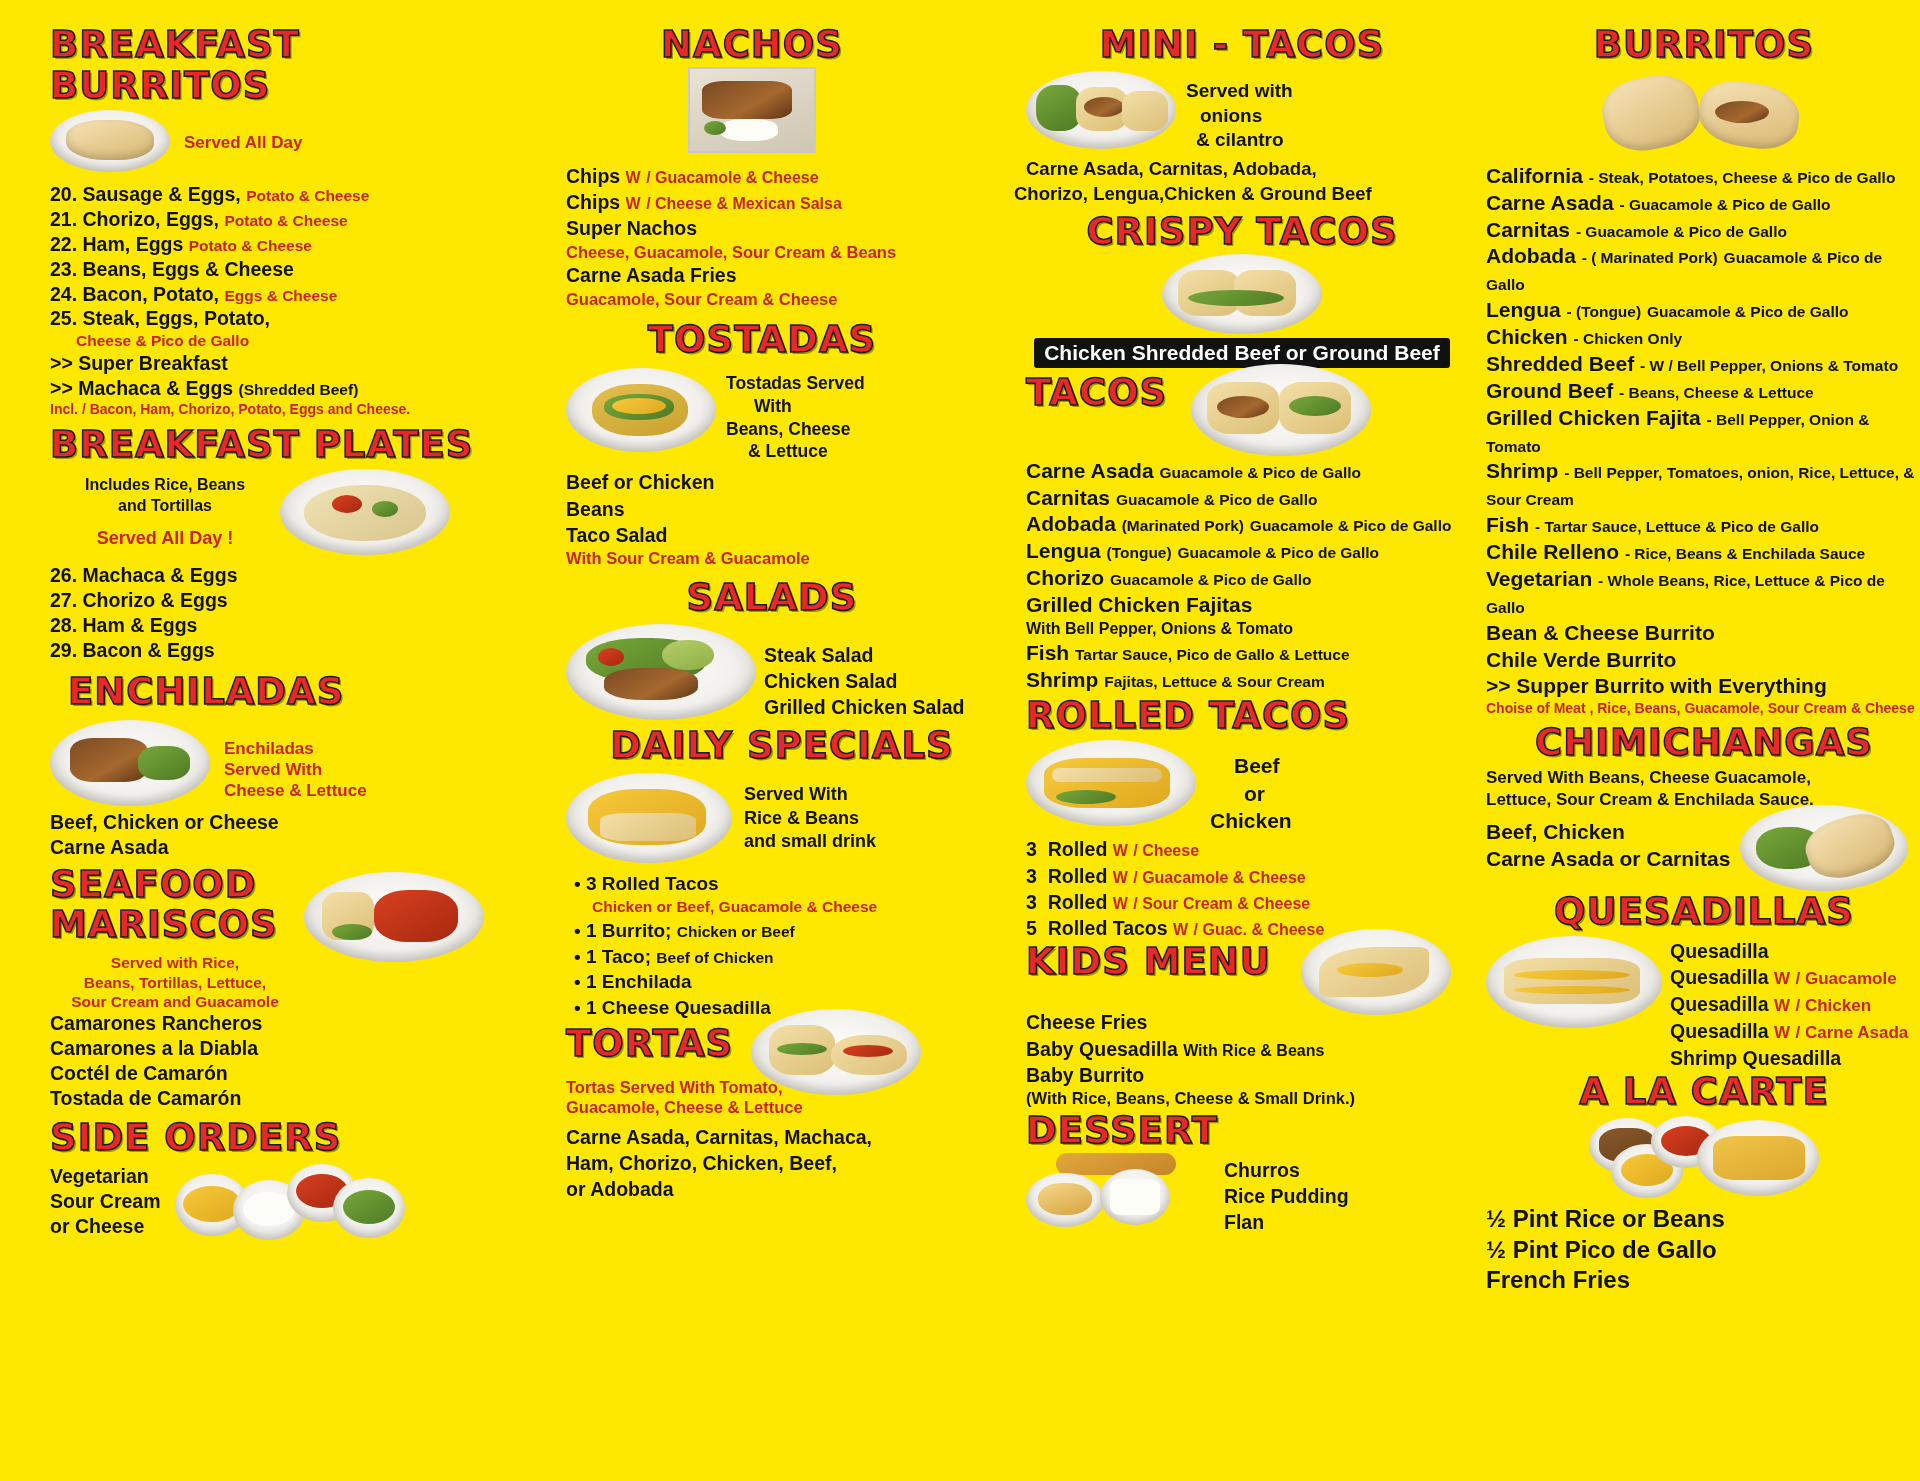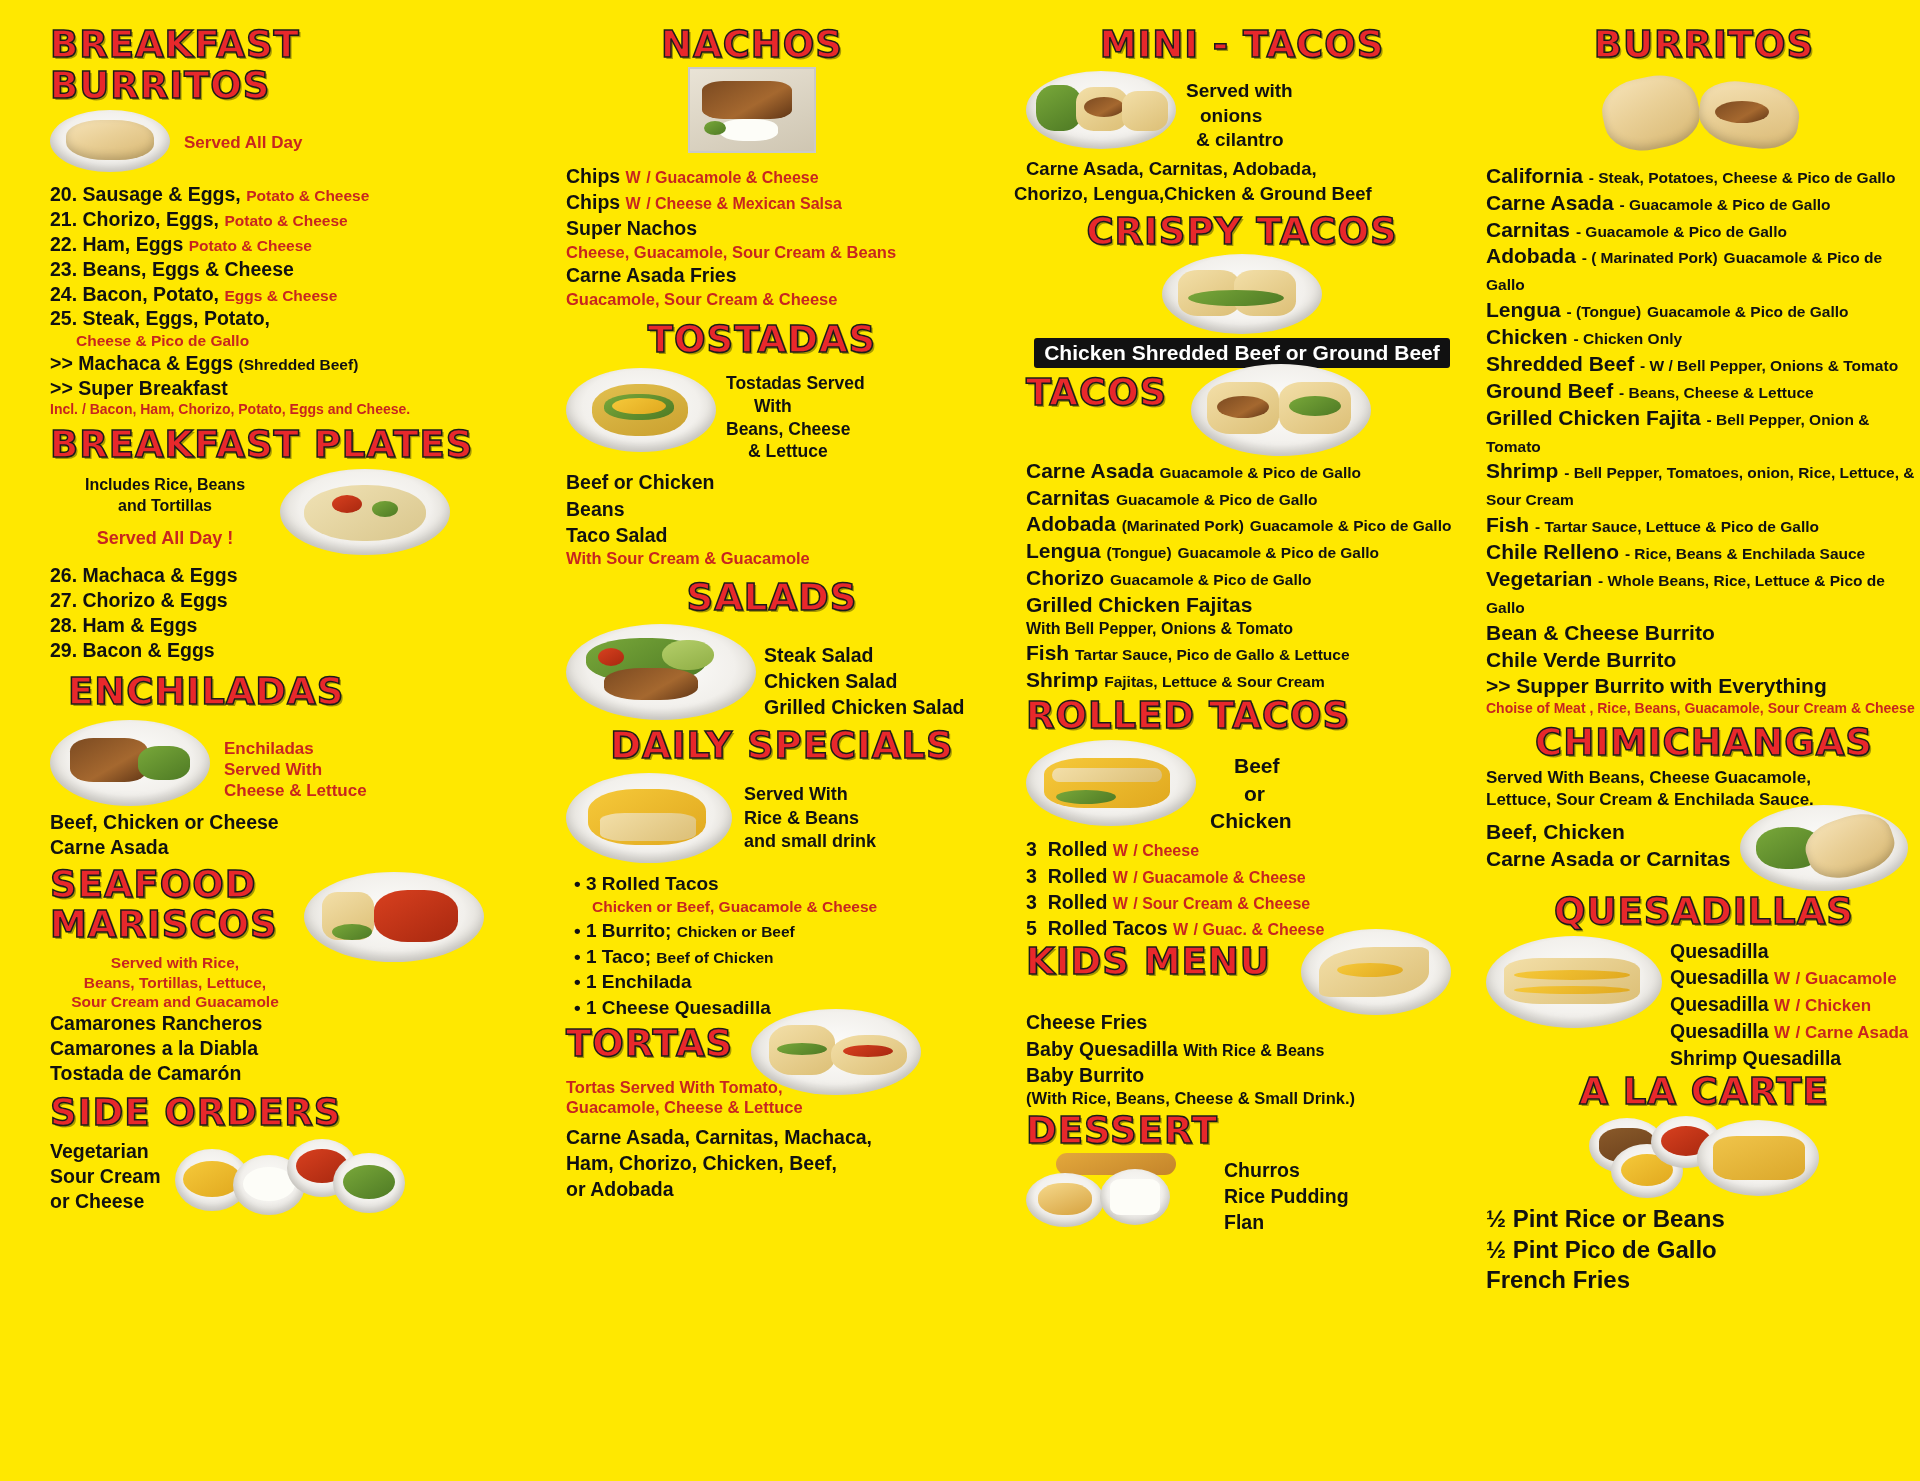--- a/index.html
+++ b/index.html
@@ -130,25 +130,25 @@
         <div class="itm">
           <span>24.</span>
           <span>Bacon, Potato,</span>
           <span class="d">Eggs &amp; Cheese</span>
         </div>
         <div class="itm">
           <span>25.</span>
           <span>Steak, Eggs, Potato,</span>
         </div>
         <div class="sub" style="margin-left:26px;">Cheese &amp; Pico de Gallo</div>
+        <div class="itm">&gt;&gt; Super Breakfast</div>
         <div class="itm">
           <span>&gt;&gt; Machaca &amp; Eggs</span>
           <span class="dk">(Shredded Beef)</span>
         </div>
-        <div class="itm">&gt;&gt; Super Breakfast</div>
         <div class="tiny">Incl. / Bacon, Ham, Chorizo, Potato, Eggs and Cheese.</div>
       </div>
     </div>
 
     <div style="margin-top:8px;">
       <div class="hdr big">BREAKFAST PLATES</div>
       <div class="row">
         <div style="width:230px;">
           <div class="subdk ctr" style="margin-top:8px;">Includes Rice, Beans</div>
           <div class="subdk ctr">and Tortillas</div>
@@ -207,20 +207,21 @@
           <div class="sub ctr">Sour Cream and Guacamole</div>
         </div>
         <div class="photo plate" style="width:180px;height:90px;margin:-34px 0 0 4px;">
           <div class="food tort" style="left:18px;top:20px;width:52px;height:48px;border-radius:30%;"></div>
           <div class="food salsa" style="left:70px;top:18px;width:84px;height:52px;border-radius:40%;"></div>
           <div class="food green" style="left:28px;top:52px;width:40px;height:16px;"></div>
         </div>
       </div>
       <div class="itm">Camarones Rancheros</div>
       <div class="itm">Camarones a la Diabla</div>
+      <div class="itm">Coctél de Camarón</div>
       <div class="itm">Tostada de Camarón</div>
     </div>
 
     <div style="margin-top:8px;">
       <div class="hdr big">SIDE ORDERS</div>
       <div class="row">
         <div style="margin-top:4px;">
           <div class="itm">Vegetarian</div>
           <div class="itm">Sour Cream</div>
           <div class="itm">or Cheese</div>

